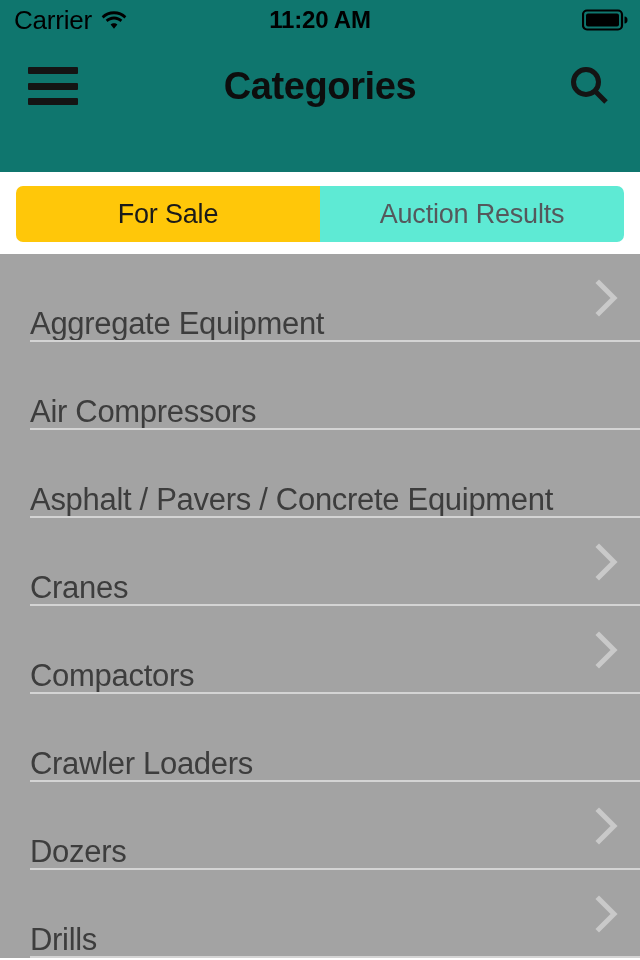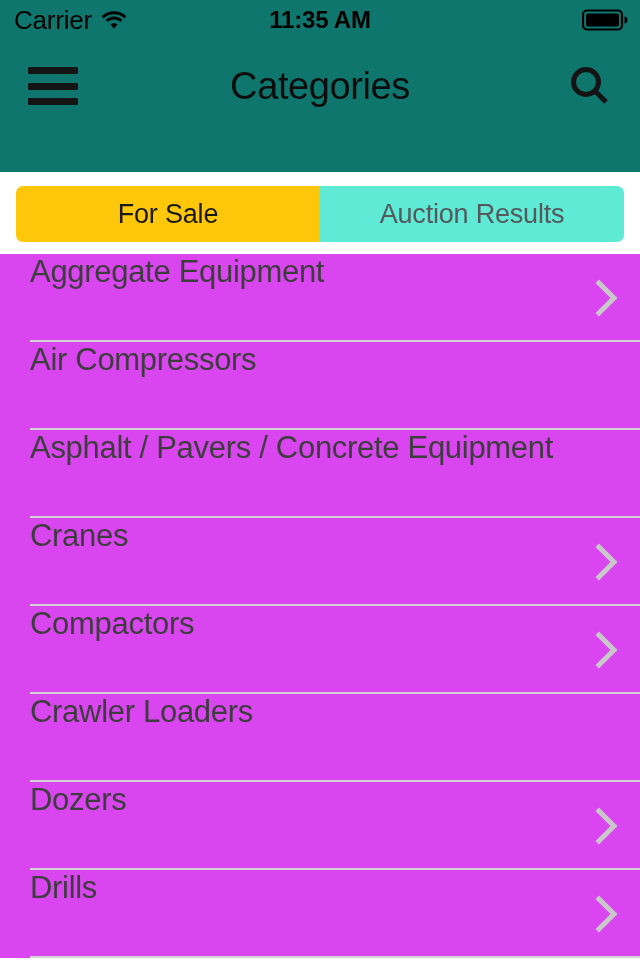--- a/index.html
+++ b/index.html
@@ -43,21 +43,21 @@
   }
   .menu-btn {
     position:absolute; left:28px; top:50%; transform:translateY(-50%);
     width:50px; height:38px; display:flex; flex-direction:column;
     justify-content:space-between; cursor:pointer;
   }
   .menu-btn span { display:block; width:50px; height:7px; background:#141414; border-radius:1px; }
   .nav-title {
     position:absolute; left:0; top:0; width:640px; height:92px;
     display:flex; align-items:center; justify-content:center;
-    font-size:38px; font-weight:normal; color:#0d0d0d; letter-spacing:-0.4px;
+    font-size:38px; font-weight:bold; color:#0d0d0d; letter-spacing:-0.4px;
   }
   .search-btn {
     position:absolute; right:24px; top:50%; transform:translateY(-50%);
     width:52px; height:52px; cursor:pointer;
     display:flex; align-items:center; justify-content:center;
   }
   .search-icon { display:block; width:44px; height:44px; }
 
   
   .segmented {
@@ -72,21 +72,21 @@
   .segment.active   { background:#ffc709; color:#1a1a1a; }
   .segment.inactive { background:#5eead4; color:#55585c; }
 
   
   .list {
     position:absolute; top:254px; left:0; width:640px;
     height:706px; overflow:hidden;
   }
   .row {
     position:relative; height:88px; width:640px;
-    display:flex; align-items:flex-start; cursor:pointer; background:#d946ef;
+    display:flex; align-items:flex-end; cursor:pointer; background:#a3a3a3;
   }
   .row-label {
     margin-left:30px; font-size:31px; color:#3d3d3d;
     letter-spacing:-0.3px; white-space:nowrap;
   }
   .row-chevron {
     position:absolute; right:20px; top:50%; transform:translateY(-50%);
     width:28px; height:40px;
   }
   .row-sep {
@@ -105,21 +105,21 @@
       <div class="sb-left">
         <span class="carrier-label">Carrier</span>
         <span>
           <svg class="wifi-icon" viewBox="0 0 26 20">
             <path d="M13 4.2c4.1 0 7.8 1.6 10.5 4.2l1.8-2.2C22.1 3 17.8 1.2 13 1.2S3.9 3 0.7 6.2L2.5 8.4C5.2 5.8 8.9 4.2 13 4.2z" fill="#000"></path>
             <path d="M13 9.4c2.5 0 4.8 1 6.5 2.6l1.8-2.2C19.2 7.7 16.2 6.4 13 6.4S6.8 7.7 4.7 9.8l1.8 2.2C8.2 10.4 10.5 9.4 13 9.4z" fill="#000"></path>
             <path d="M13 13.2c1.3 0 2.5.5 3.4 1.3L13 18.7l-3.4-4.2c.9-.8 2.1-1.3 3.4-1.3z" fill="#000"></path>
           </svg>
         </span>
       </div>
-      <div class="sb-time">11:35 AM</div>
+      <div class="sb-time">11:20 AM</div>
       <div class="sb-right">
         <span>
           <svg class="battery-icon" viewBox="0 0 46 22">
             <rect x="1" y="1.5" width="39" height="19" rx="4" ry="4" fill="none" stroke="#000" stroke-width="2.2"></rect>
             <rect x="4" y="4.5" width="33" height="13" rx="2" ry="2" fill="#000"></rect>
             <path d="M42.5 7.5c2 0 3 1.3 3 3.5s-1 3.5-3 3.5z" fill="#000"></path>
           </svg>
         </span>
       </div>
     </div>

